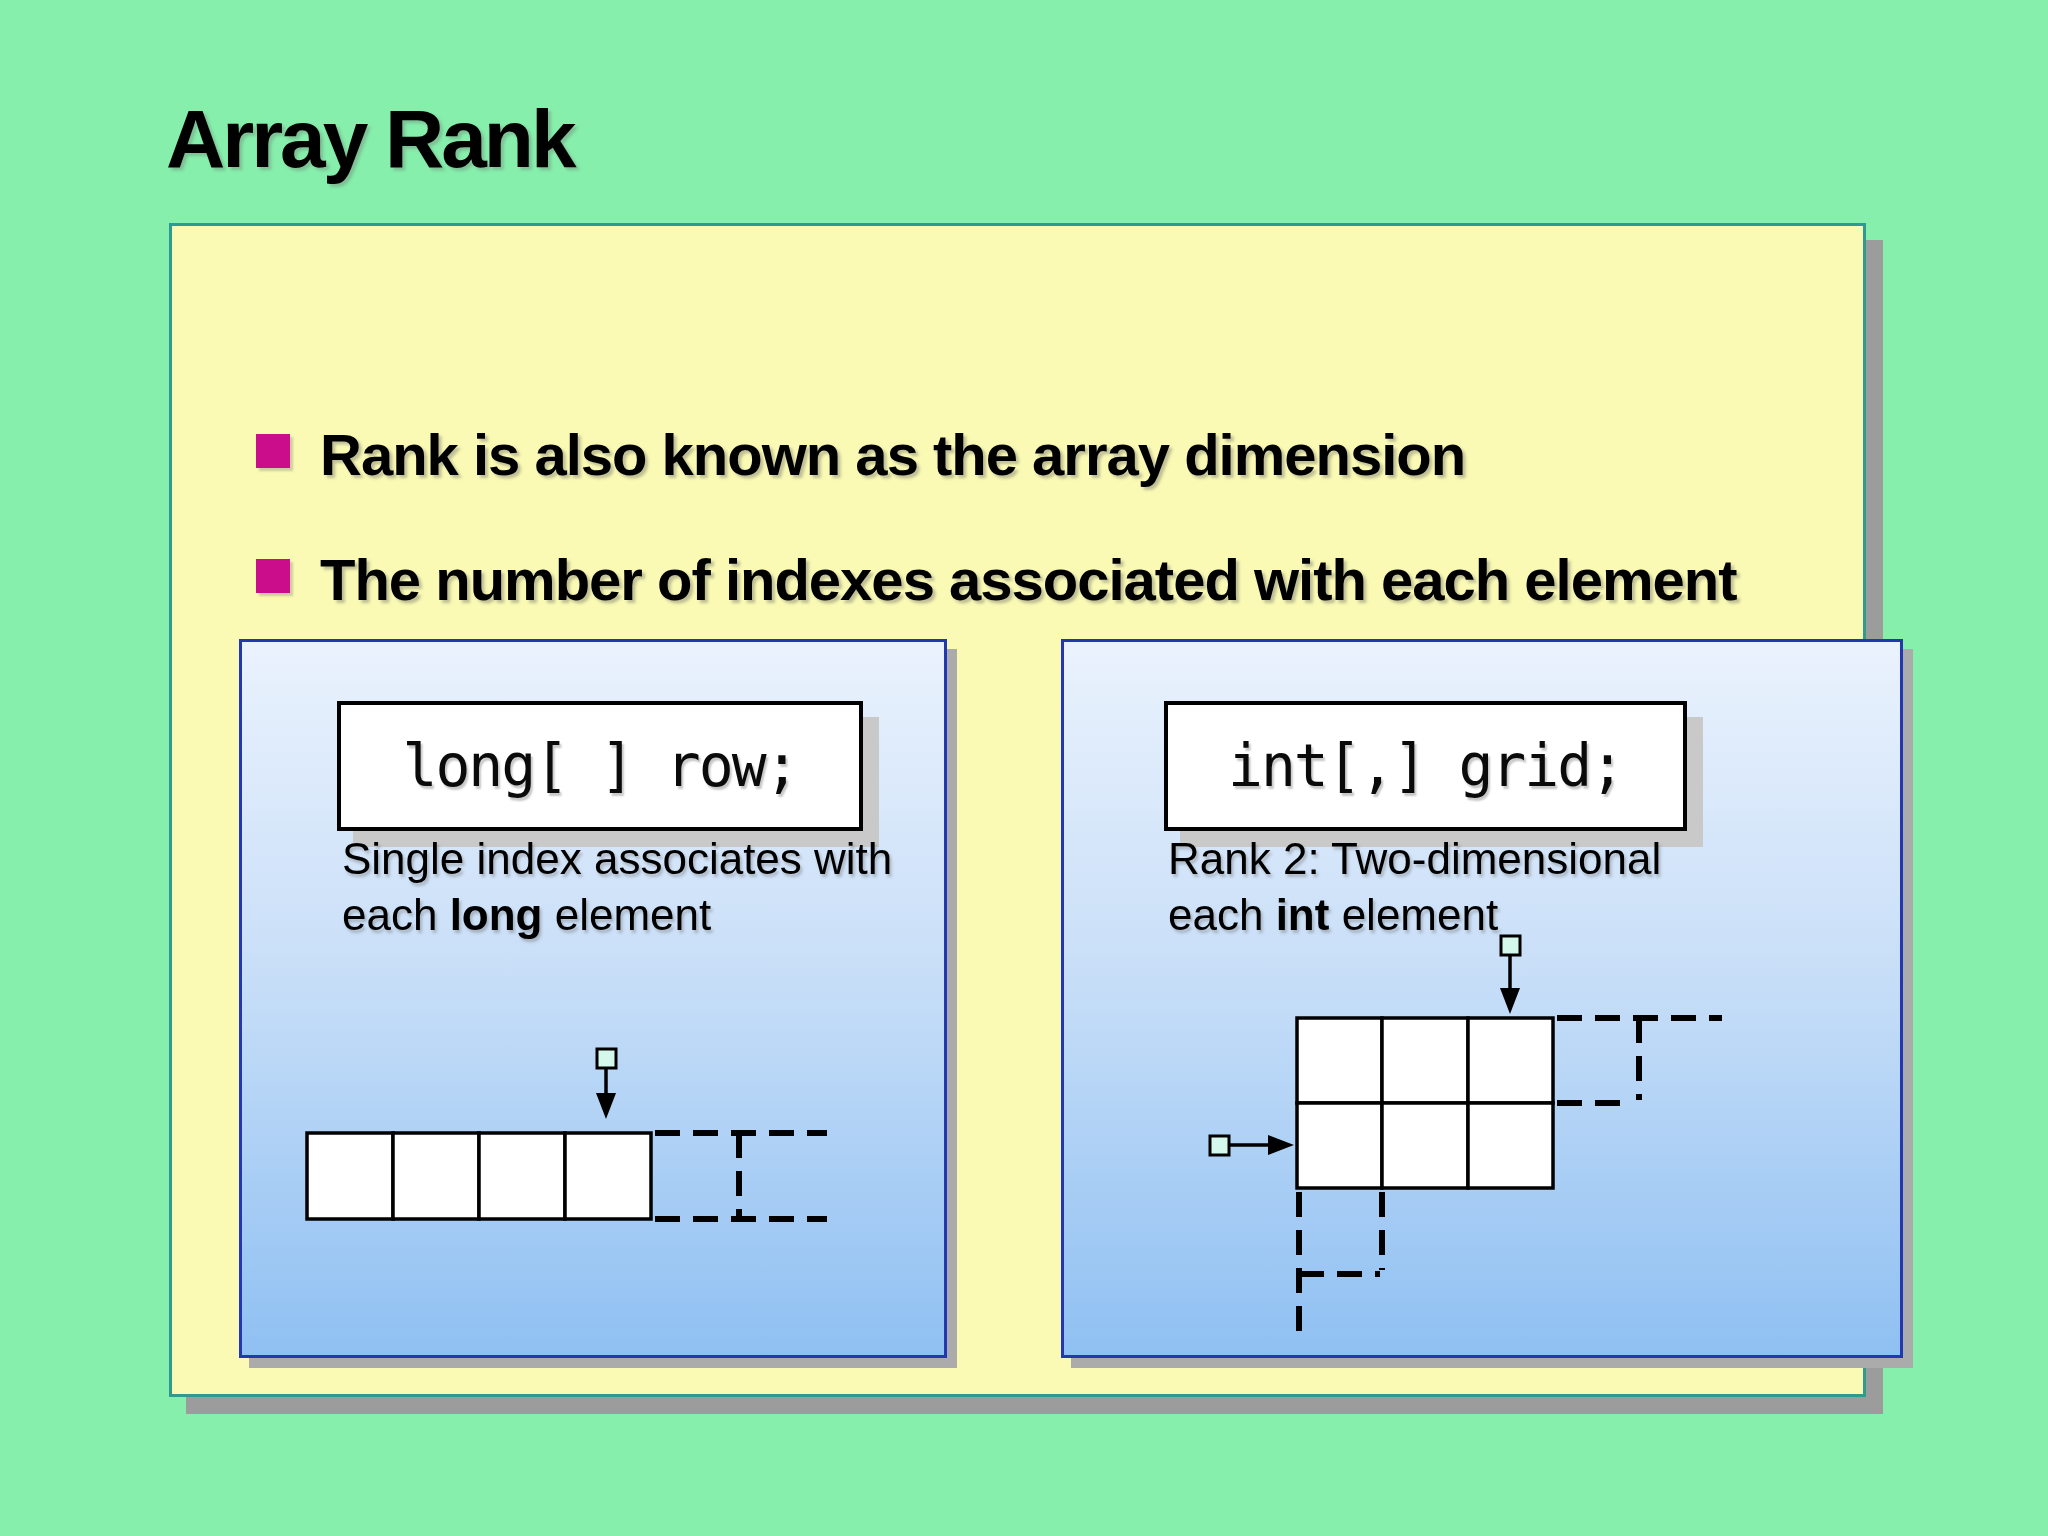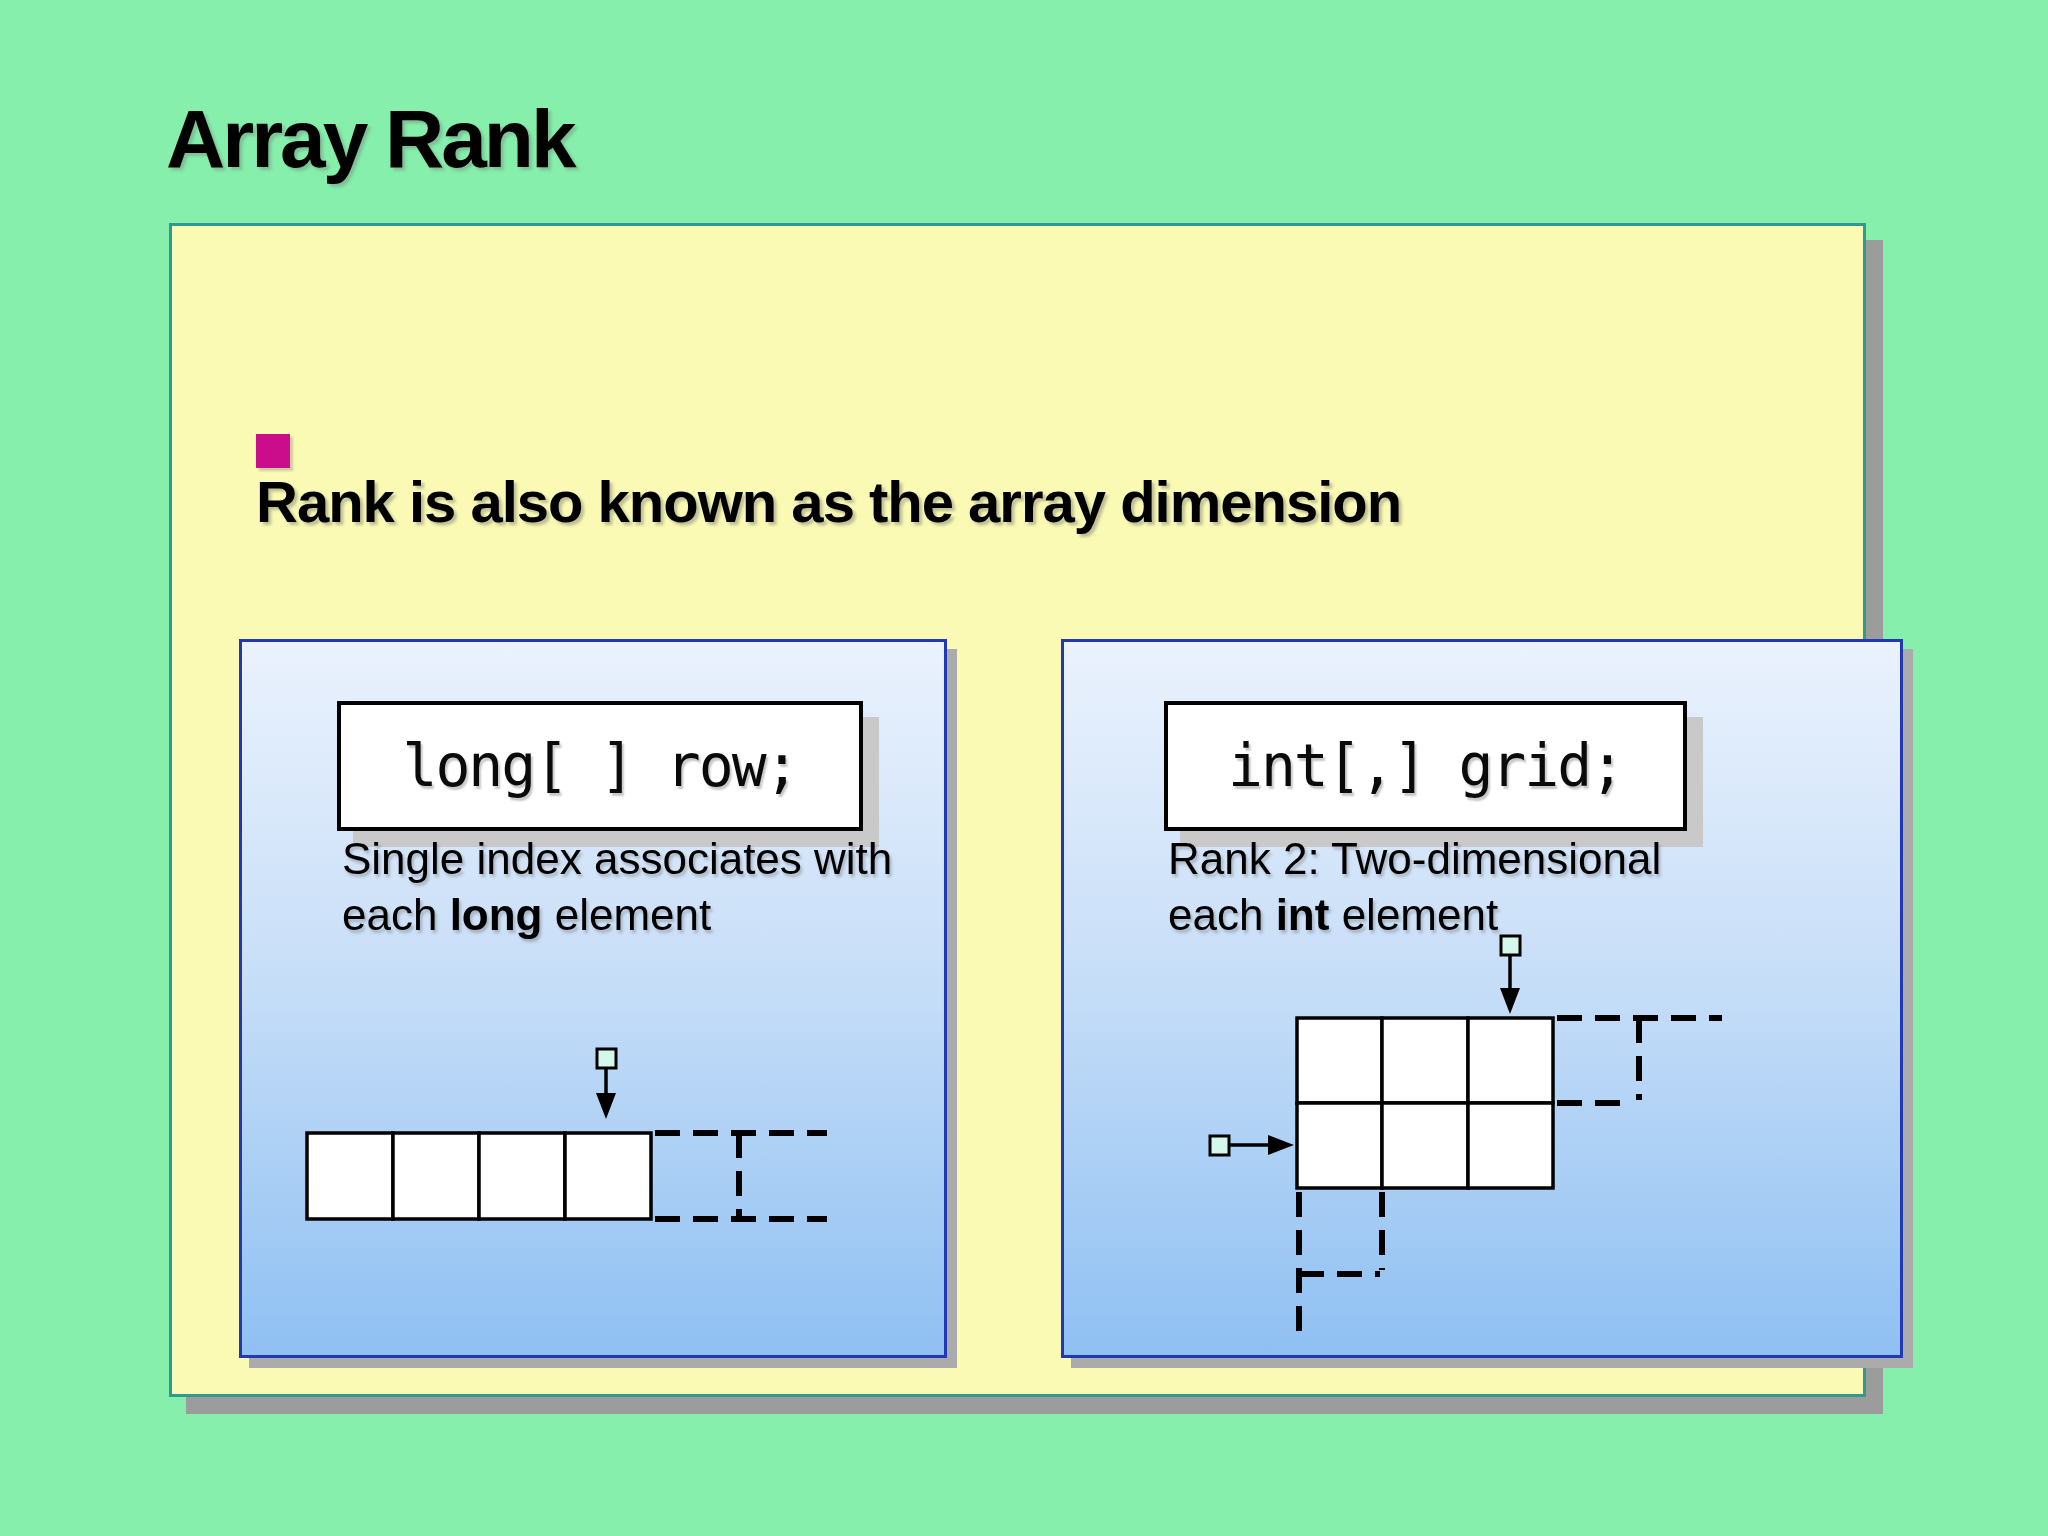--- a/index.html
+++ b/index.html
@@ -15,21 +15,21 @@
     white-space:nowrap;
   }
   .yellow-box {
     position:absolute; left:169px; top:223px; width:1697px; height:1174px;
     background:#FAFAB5; border:3px solid #2E9A92;
     box-shadow:17px 17px 0 0 #9C9C9C;
   }
   .bullet-row {
     position:absolute; left:84px; display:flex; align-items:flex-start;
   }
-  .bullet-row.b1 { top:195px;flex-direction:column; }
+  .bullet-row.b1 { top:195px; }
   .bullet-row.b2 { top:320px; }
   .bullet-sq {
     flex:0 0 auto; width:34px; height:34px; margin-top:13px; margin-right:30px;
     background:#CB0D8C; box-shadow:3px 3px 2px rgba(120,120,120,0.35);
   }
   .bullet-text {
     font-size:58px; font-weight:bold; color:#000; letter-spacing:-1px;
     text-shadow:3px 3px 3px rgba(100,100,100,0.4); white-space:nowrap;
   }
   .panel {
@@ -71,20 +71,24 @@
 
   <div class="title">Array Rank</div>
 
   <div class="yellow-box">
 
     <div class="bullet-row b1">
       <span class="bullet-sq"></span>
       <span class="bullet-text">Rank is also known as the array dimension</span>
     </div>
 
+    <div class="bullet-row b2">
+      <span class="bullet-sq"></span>
+      <span class="bullet-text">The number of indexes associated with each element</span>
+    </div>
 
     <div class="panel panel-left">
       <svg class="diagram" width="702" height="713" viewBox="0 0 702 713">
         <g fill="#ffffff" stroke="#000000" stroke-width="3.5">
           <rect x="65" y="491" width="86" height="86"></rect>
           <rect x="151" y="491" width="86" height="86"></rect>
           <rect x="237" y="491" width="86" height="86"></rect>
           <rect x="323" y="491" width="86" height="86"></rect>
         </g>
         <g stroke="#000000" stroke-width="6" stroke-dasharray="25 13" fill="none">

